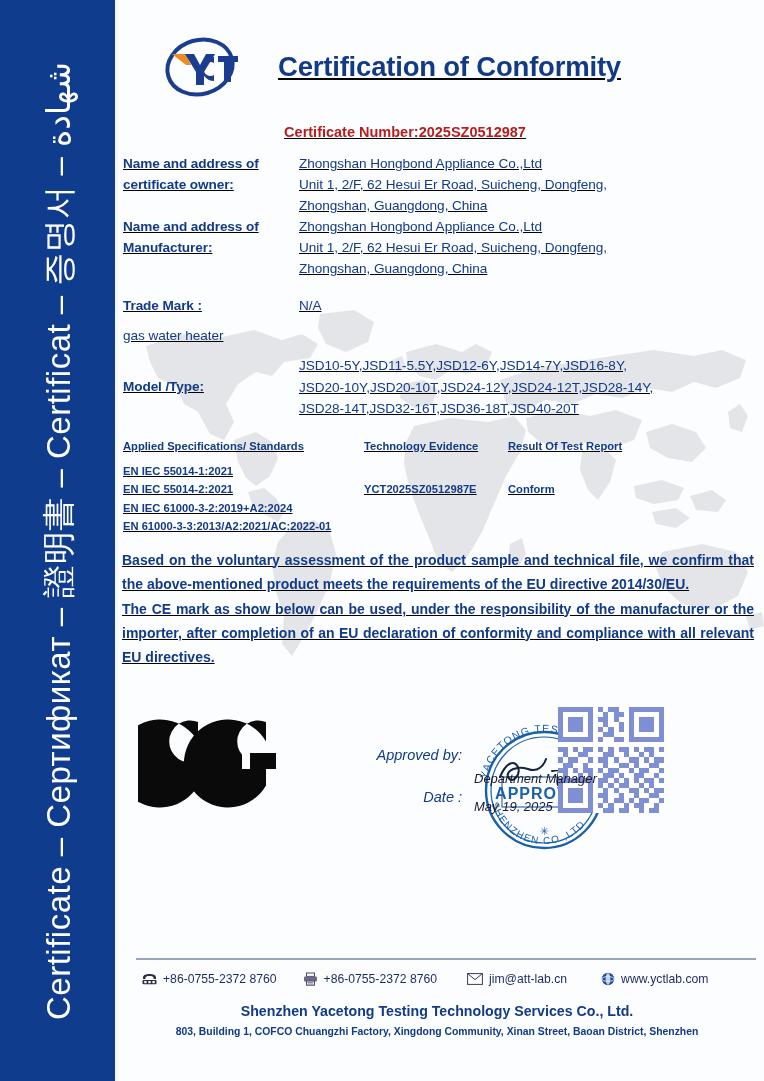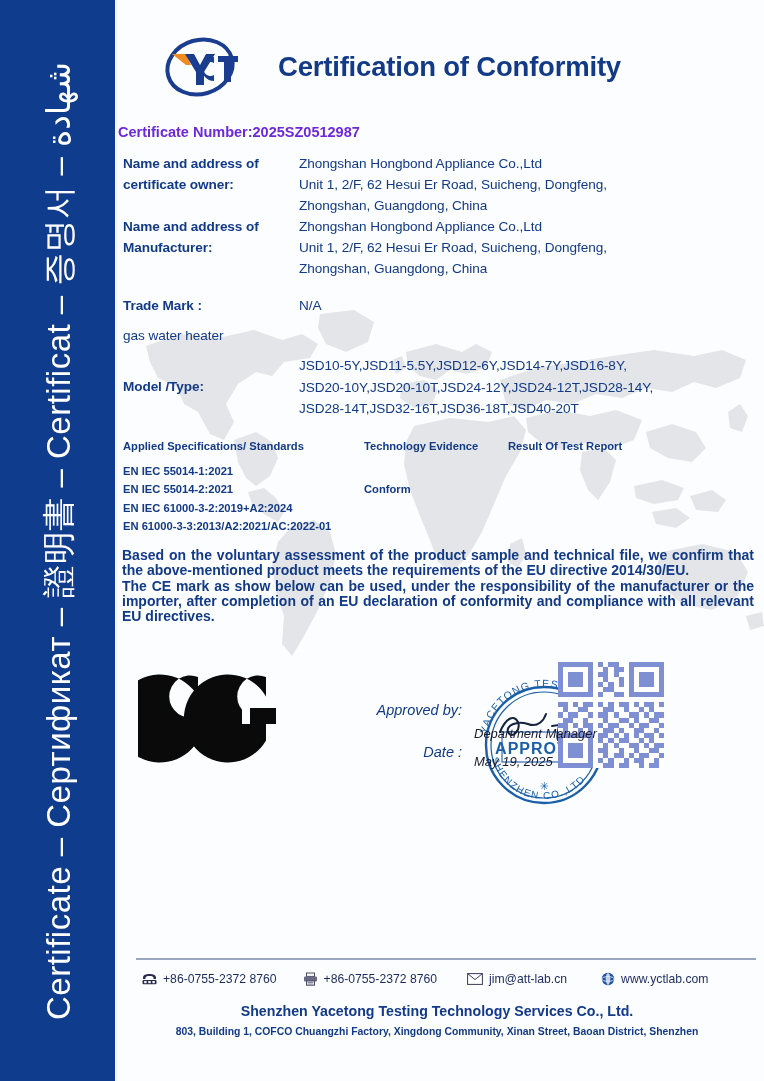--- a/index.html
+++ b/index.html
@@ -53,40 +53,40 @@
     overflow:hidden;
   }
   .map-wm{
     position:absolute;
     left:-12px;top:300px;
     width:660px;height:390px;
     opacity:.55;
     pointer-events:none;
     z-index:0;
   }
-  .content{position:relative;z-index:2;}
+  .content{position:relative;z-index:2;text-decoration:underline;}
 
   
   .header{
     display:flex;align-items:center;
     padding:28px 0 0 40px;
     height:78px;
   }
   .logo{width:84px;height:70px;flex:0 0 84px;}
   .title{
     color:#123a87;
     font-size:27.5px;
     font-weight:bold;
     margin-left:36px;
     letter-spacing:-.2px;
     white-space:nowrap;
   }
   .certno{
-    text-align:left;
-    color:#6d28d9;
+    text-align:center;
+    color:#b91c1c;
     font-size:14.5px;
     font-weight:bold;
     margin-top:18px;
     padding-right:72px;
   }
 
   
   .fields{
     margin-top:13px;
     padding-left:5px;
@@ -130,21 +130,21 @@
   .col-c{flex:1 1 auto;}
   .std-line{line-height:18.5px;white-space:nowrap;}
 
   
   .decl{
     margin-top:12px;
     padding-left:4px;padding-right:10px;
     color:#123a87;
     font-size:14px;
     font-weight:bold;
-    line-height:15px;
+    line-height:24px;
     text-align:justify;
   }
   .decl p{margin:0;}
   .decl p + p{margin-top:1px;}
 
   
   .markrow{
     position:relative;
     margin-top:36px;
     height:160px;
@@ -352,20 +352,23 @@
           <div class="col-a">Applied Specifications/ Standards</div>
           <div class="col-b">Technology Evidence</div>
           <div class="col-c">Result Of Test Report</div>
         </div>
         <div class="std-body">
           <div class="col-a">
             <div class="std-line">EN IEC 55014-1:2021</div>
             <div class="std-line">EN IEC 55014-2:2021</div>
             <div class="std-line">EN IEC 61000-3-2:2019+A2:2024</div>
             <div class="std-line">EN 61000-3-3:2013/A2:2021/AC:2022-01</div>
+          </div>
+          <div class="col-b">
+            <div class="std-line" style="margin-top:18.5px;">YCT2025SZ0512987E</div>
           </div>
           <div class="col-c">
             <div class="std-line" style="margin-top:18.5px;">Conform</div>
           </div>
         </div>
       </div>
 
       <div class="decl">
         <p>Based on the voluntary assessment of the product sample and technical file, we confirm that the above-mentioned product meets the requirements of the EU directive 2014/30/EU.</p>
         <p>The CE mark as show below can be used, under the responsibility of the manufacturer or the importer, after completion of an EU declaration of conformity and compliance with all relevant EU directives.</p>

